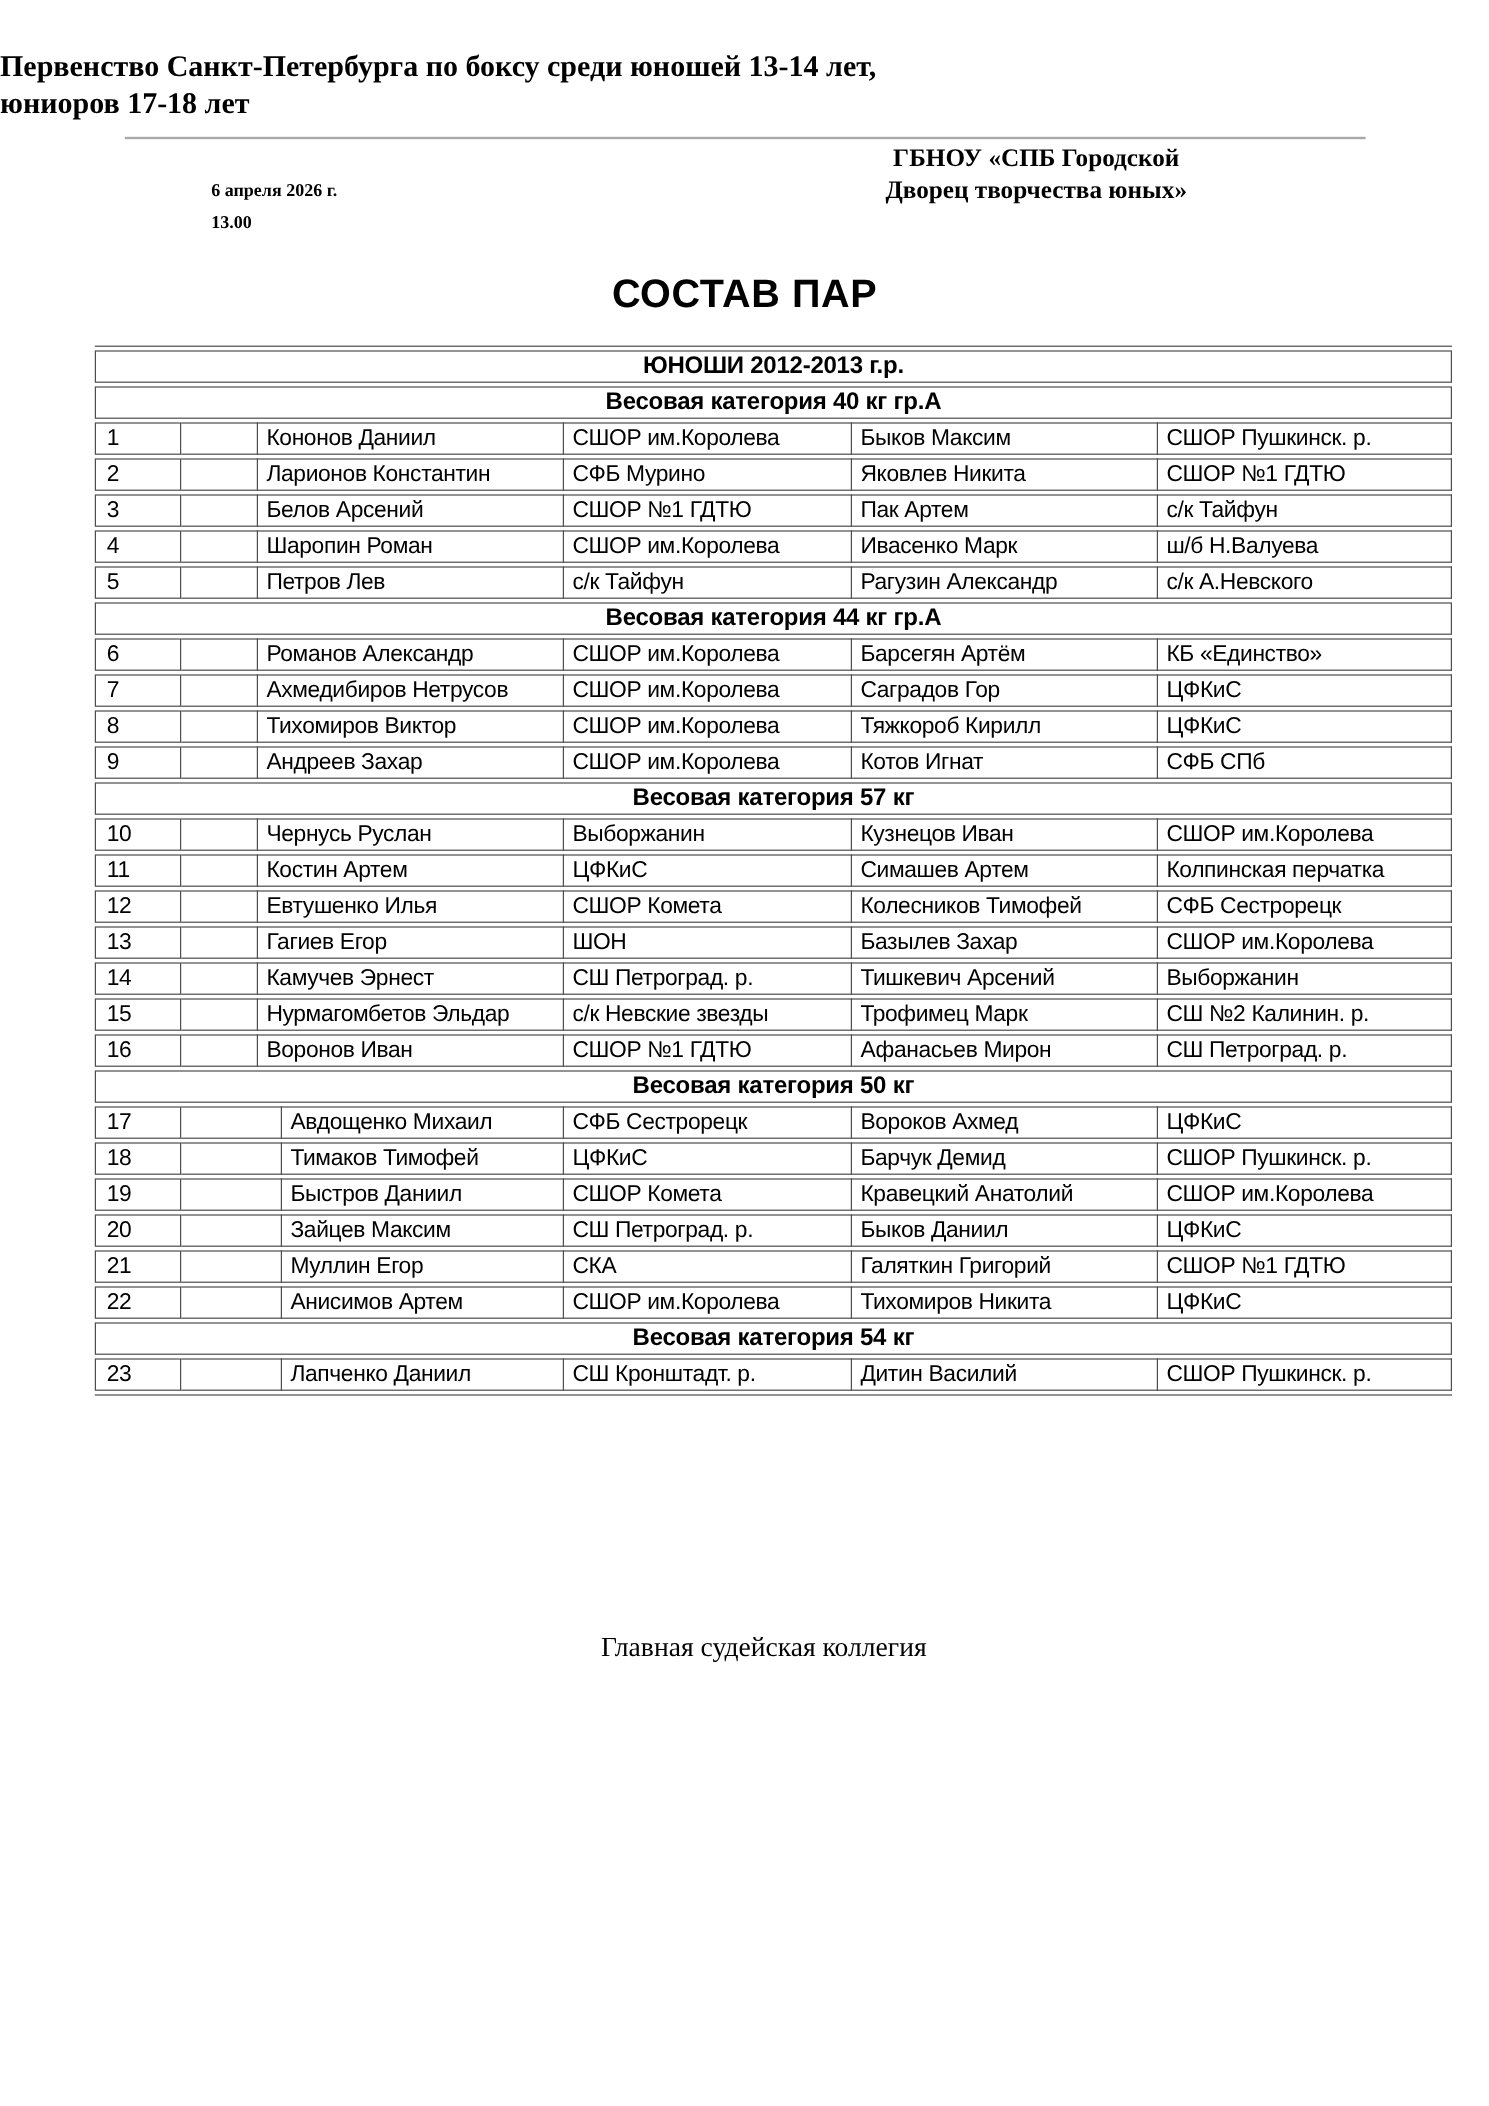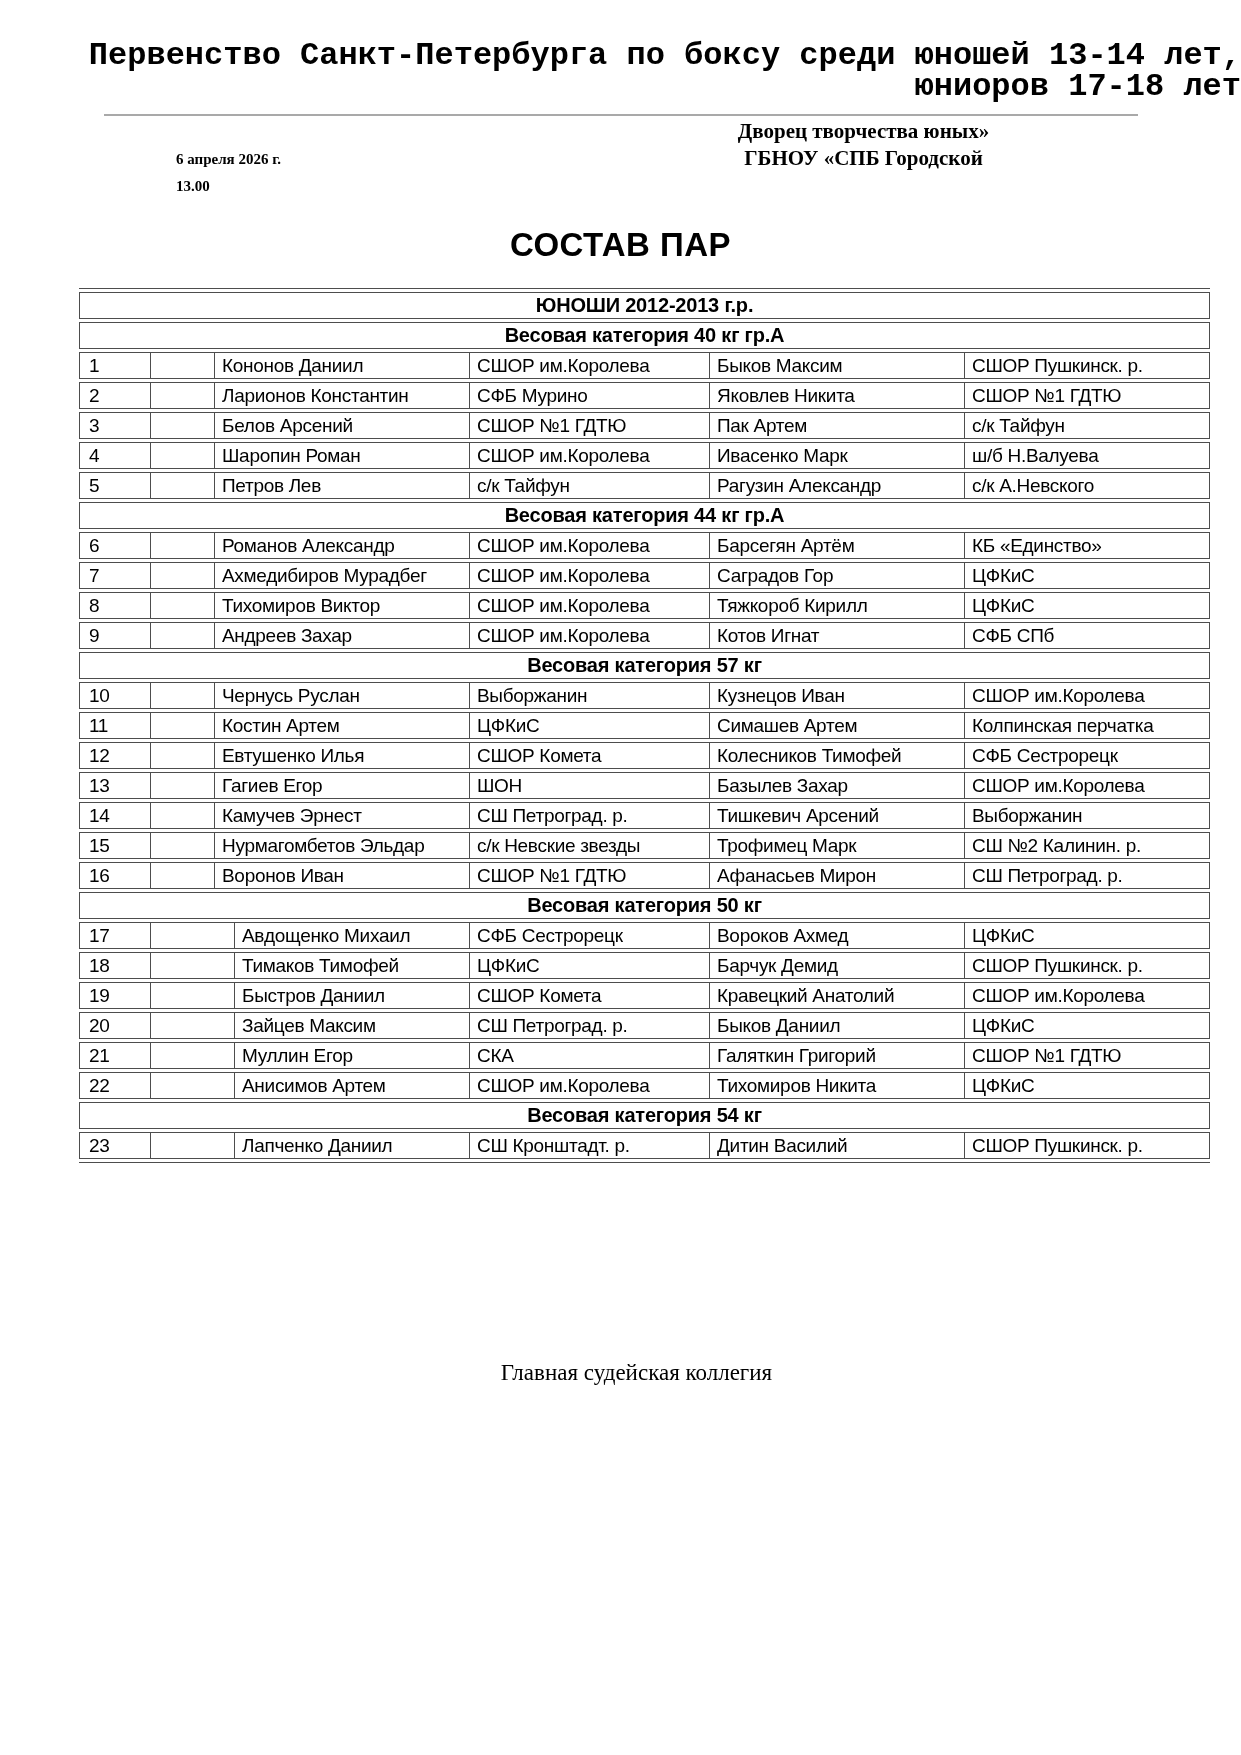--- a/index.html
+++ b/index.html
@@ -1,23 +1,23 @@
 <!DOCTYPE html>
 <html style="--border: #4d4d4d;"><head>
 <meta charset="utf-8">
 <style>
   html,body { margin:0; padding:0; }
   body {
     width:1241px; height:1755px; background:#ffffff; color:#000;
     font-family:"Liberation Sans", sans-serif; position:relative; overflow:hidden;
   }
   .doc-title {
-    position:absolute; top:40px; left:0; width:100%; text-align:right;
-    font-family:Liberation Mono, monospace; font-weight:bold;
-    font-size:32px; line-height:31px;
+    position:absolute; top:40px; left:0; width:100%; text-align:left;
+    font-family:Liberation Serif, serif; font-weight:bold;
+    font-size:25px; line-height:31px;
   }
   .title-rule {
     position:absolute; top:114px; left:104px; width:1034px; height:2px;
     background:#a9a9a9;
   }
   .city-block {
     position:absolute; top:118px; left:615px; width:497px; text-align:center;
     font-family:"Liberation Serif", serif; font-weight:bold;
     font-size:21px; line-height:27px;
   }
@@ -61,22 +61,22 @@
 <body>
 
 <div class="doc-title">
   <div>Первенство Санкт-Петербурга по боксу среди юношей 13-14 лет,</div>
   <div>юниоров 17-18 лет</div>
 </div>
 
 <div class="title-rule" style="background: rgb(169, 169, 169);"></div>
 
 <div class="city-block">
+  <div>ГБНОУ «СПБ Городской</div>
   <div>Дворец творчества юных»</div>
-  <div>ГБНОУ «СПБ Городской</div>
 </div>
 
 <div class="date-block">
   <div>6 апреля 2026 г.</div>
   <div>13.00</div>
 </div>
 
 <div class="sostav-heading">СОСТАВ ПАР</div>
 
 <div class="ptable">
@@ -127,21 +127,21 @@
       <div class="num">6</div>
       <div class="blank"></div>
       <div>Романов Александр</div>
       <div>СШОР им.Королева</div>
       <div>Барсегян Артём</div>
       <div>КБ «Единство»</div>
     </div>
     <div class="trow">
       <div class="num">7</div>
       <div class="blank"></div>
-      <div>Ахмедибиров Мурадбег</div>
+      <div>Ахмедибиров Нетрусов</div>
       <div>СШОР им.Королева</div>
       <div>Саградов Гор</div>
       <div>ЦФКиС</div>
     </div>
     <div class="trow">
       <div class="num">8</div>
       <div class="blank"></div>
       <div>Тихомиров Виктор</div>
       <div>СШОР им.Королева</div>
       <div>Тяжкороб Кирилл</div>

